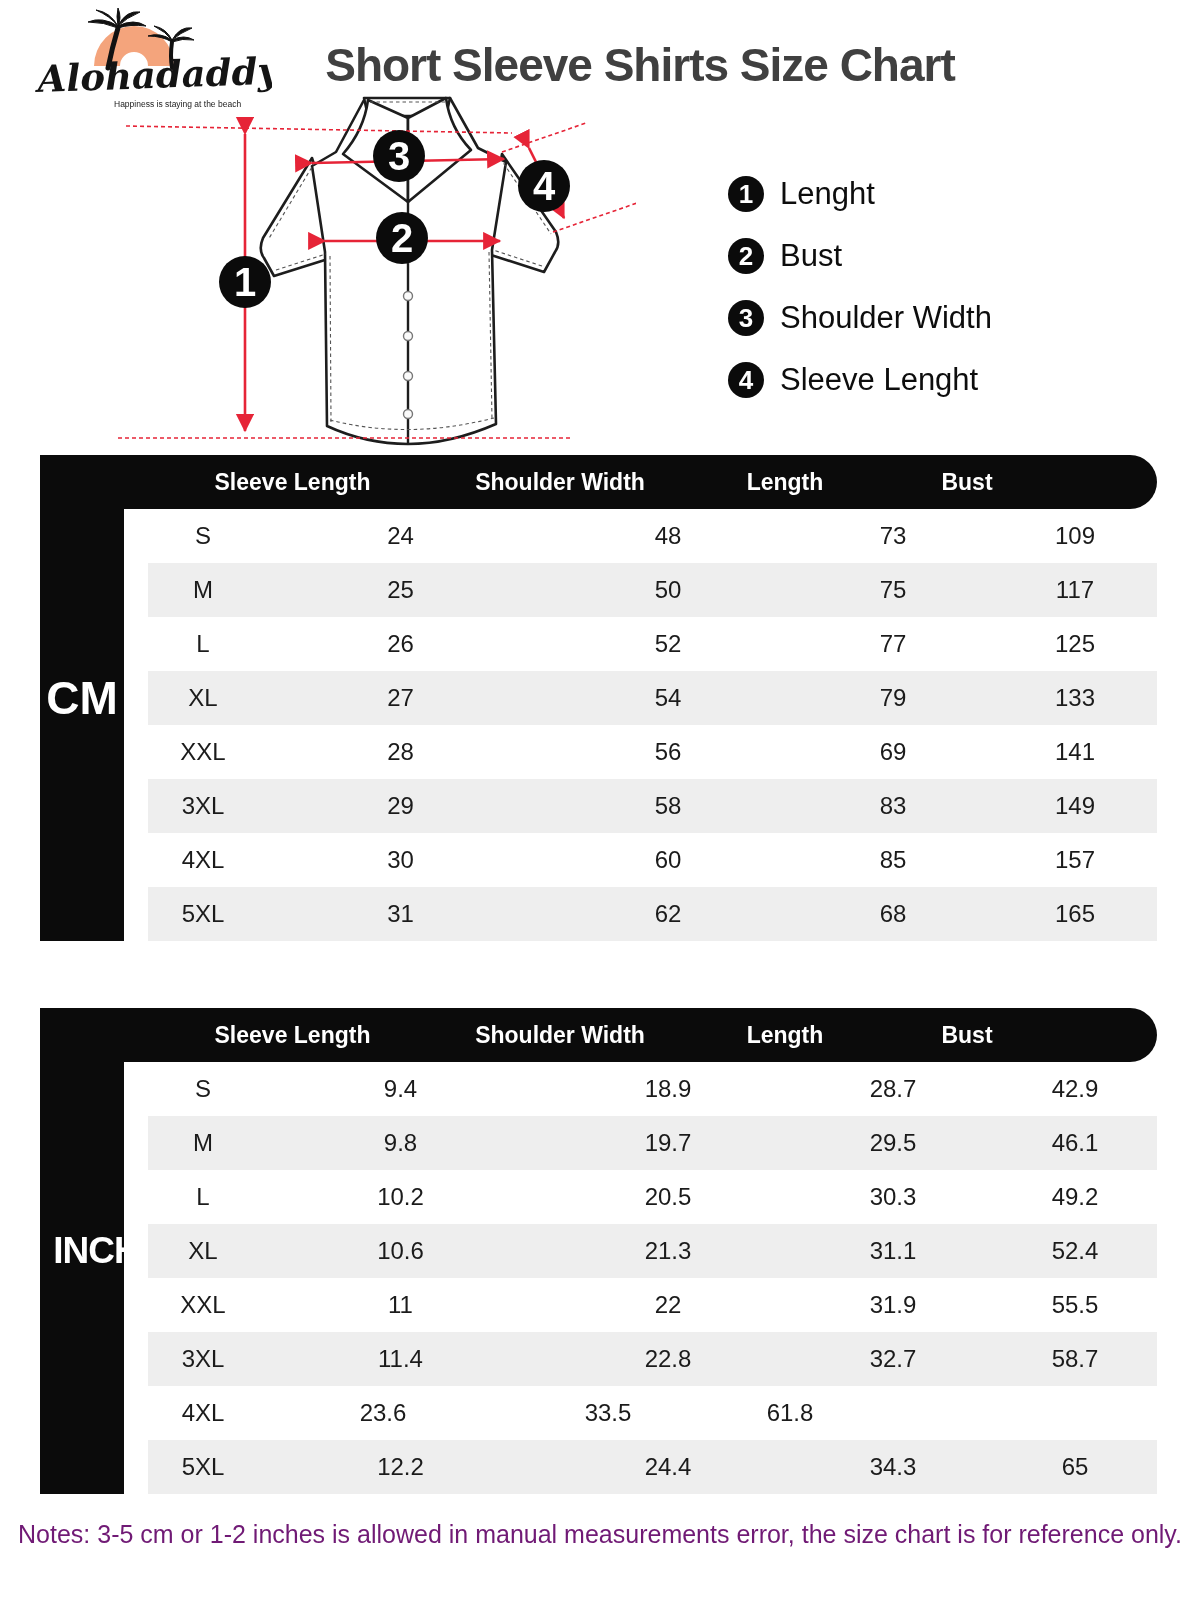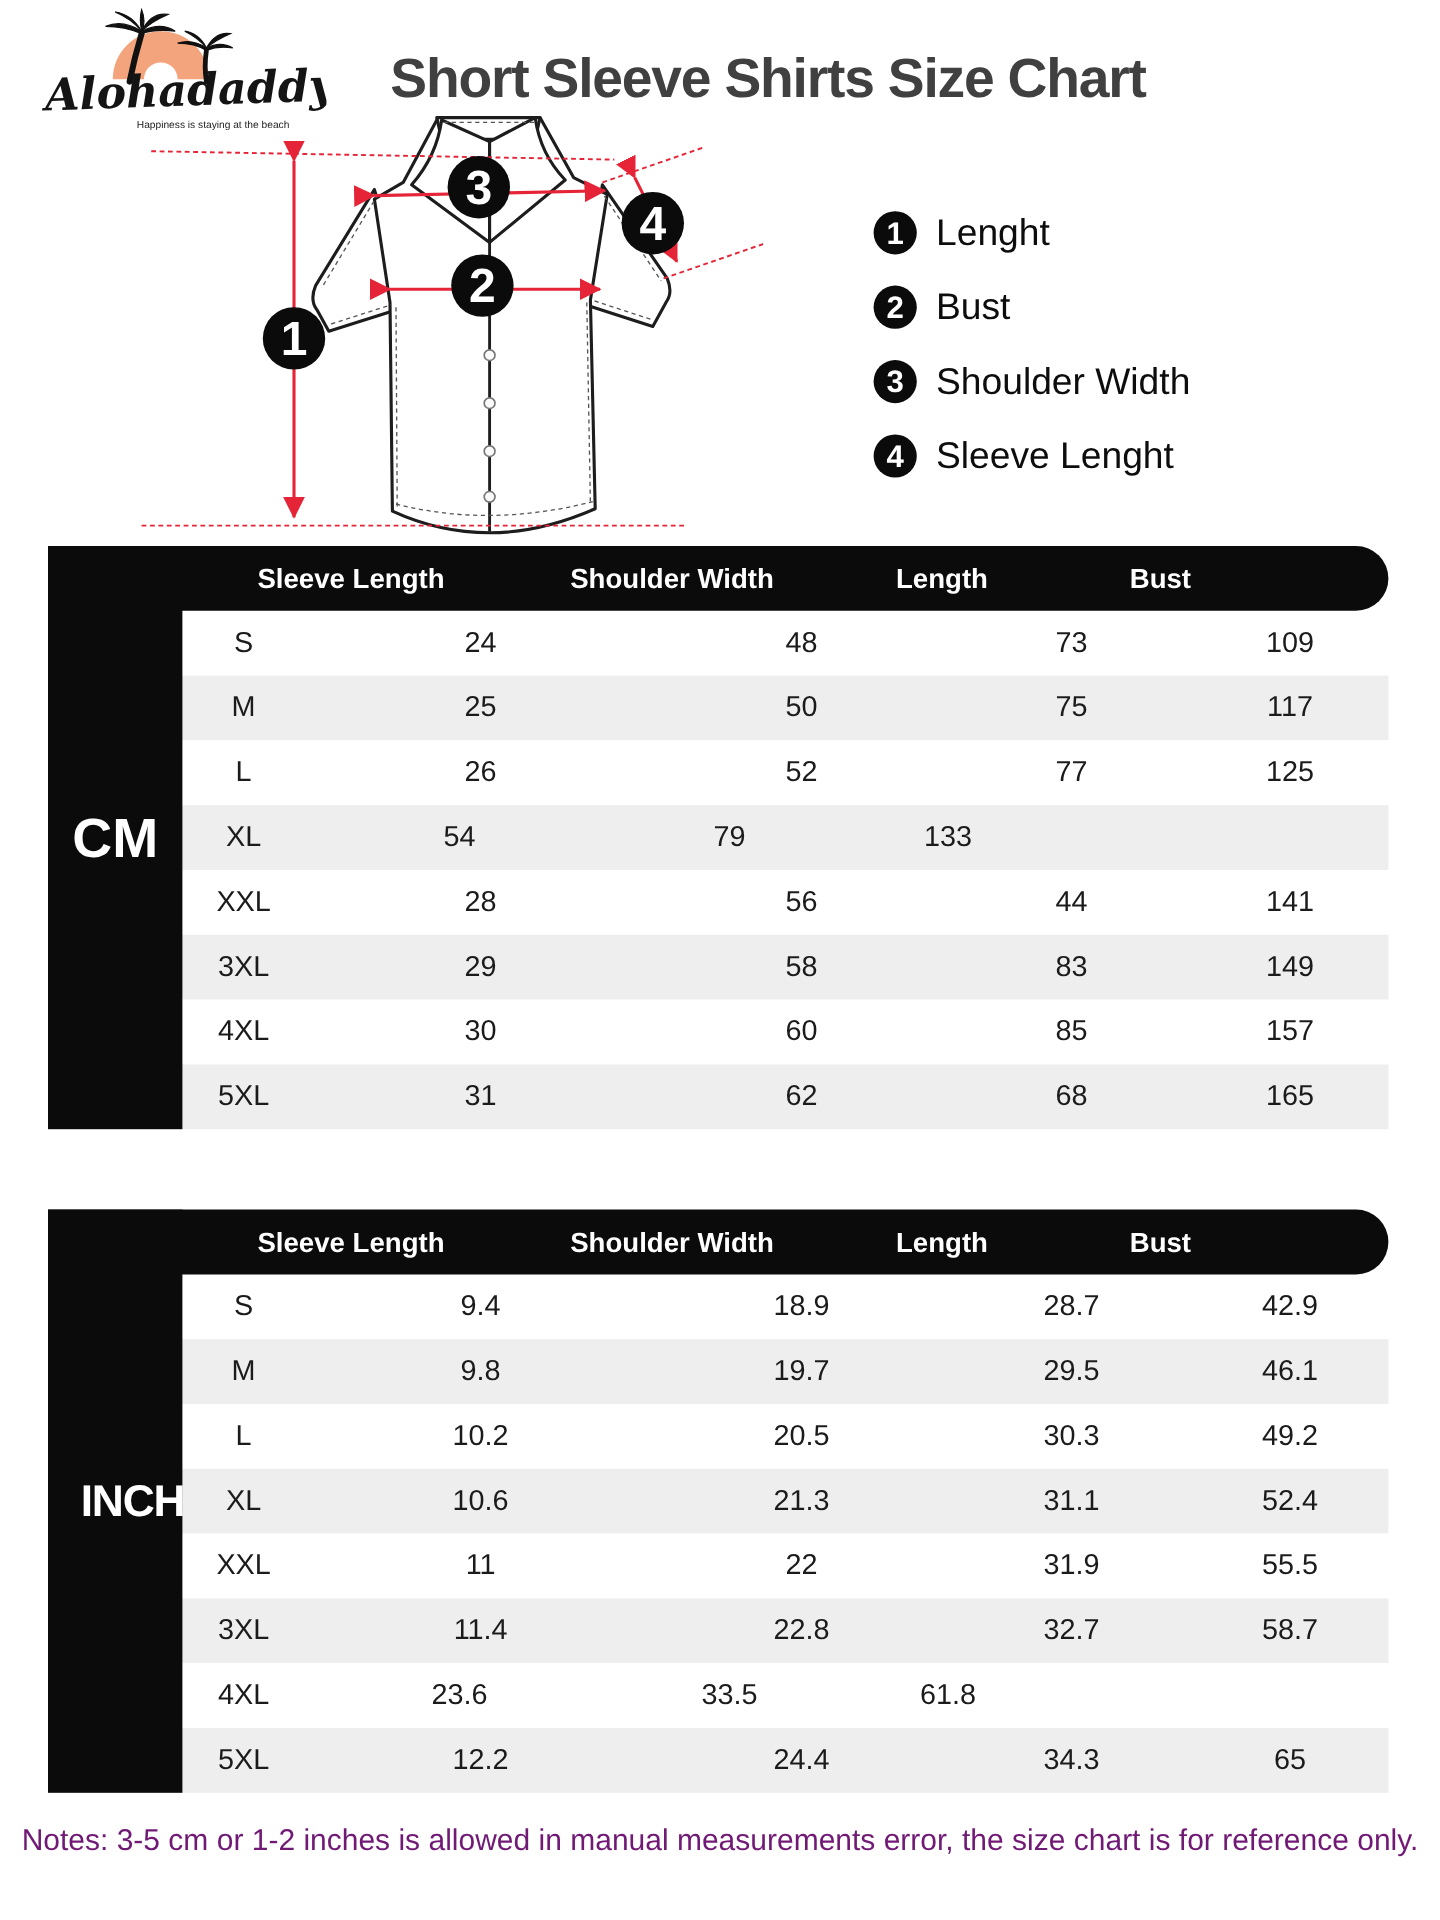--- a/index.html
+++ b/index.html
@@ -37,21 +37,21 @@
   .legend-item{display:flex;align-items:center;gap:16px;height:36px;}
   .badge{width:36px;height:36px;border-radius:50%;background:var(--ink);color:#fff;
          display:inline-flex;align-items:center;justify-content:center;
          font-size:26px;font-weight:bold;flex:0 0 36px;}
   .legend-label{font-size:31px;color:#0d0d0d;}
 
   
   .size-table{position:absolute;left:40px;width:1117px;height:486px;}
   .size-table.table-0{top:455px;}
   .size-table.table-1{top:1008px;}
-  .unit-label{position:absolute;left:0;top:0;bottom:0;width:112px;background:var(--ink);
+  .unit-label{position:absolute;left:0;top:0;bottom:0;width:84px;background:var(--ink);
               color:#fff;font-weight:bold;display:flex;align-items:center;justify-content:center;
               font-size:46px;letter-spacing:0px;}
   .table-1 .unit-label{font-size:37px;letter-spacing:-1px;padding-left:29px;}
   .t-head{position:relative;margin-left:0;height:54px;background:var(--ink);
           border-radius:0 27px 27px 0;display:flex;align-items:center;
           color:#fff;font-weight:bold;font-size:23px;}
   .t-body{margin-left:108px;}
   .tr{display:flex;align-items:center;height:54px;background:#ffffff;font-size:24px;color:#1b1b1b;}
   .tr.alt{background:var(--row-alt);}
   .th,.td{text-align:center;}
@@ -220,29 +220,30 @@
         </div>
         <div class="tr">
           <div class="td c0">L</div>
           <div class="td c1">26</div>
           <div class="td c2">52</div>
           <div class="td c3">77</div>
           <div class="td c4">125</div>
         </div>
         <div class="tr alt">
           <div class="td c0">XL</div>
+          <div class="td c1">27</div>
           <div class="td c2">54</div>
           <div class="td c3">79</div>
           <div class="td c4">133</div>
         </div>
         <div class="tr">
           <div class="td c0">XXL</div>
           <div class="td c1">28</div>
           <div class="td c2">56</div>
-          <div class="td c3">44</div>
+          <div class="td c3">69</div>
           <div class="td c4">141</div>
         </div>
         <div class="tr alt">
           <div class="td c0">3XL</div>
           <div class="td c1">29</div>
           <div class="td c2">58</div>
           <div class="td c3">83</div>
           <div class="td c4">149</div>
         </div>
         <div class="tr">

